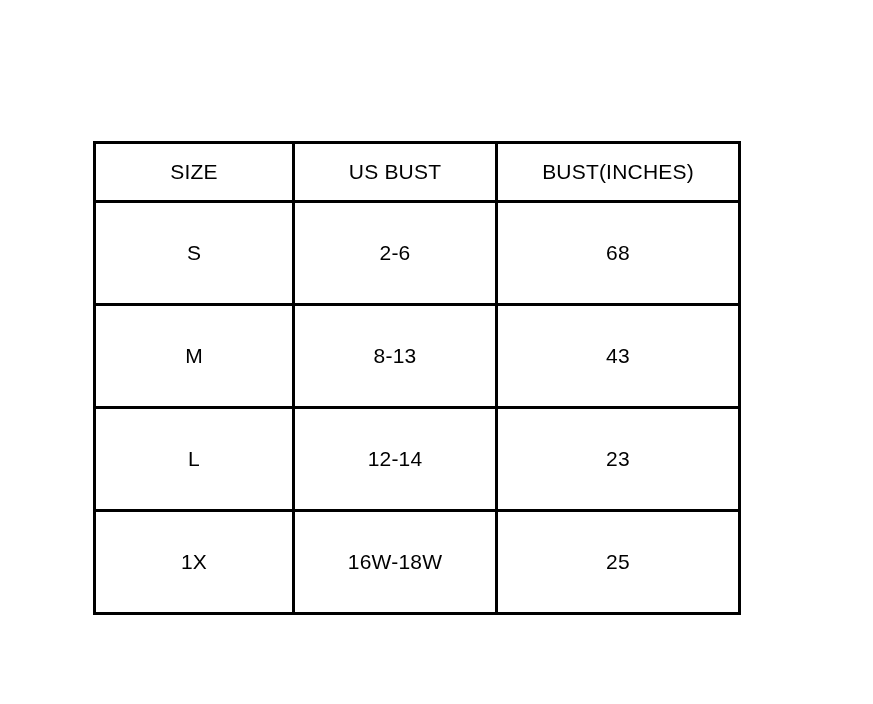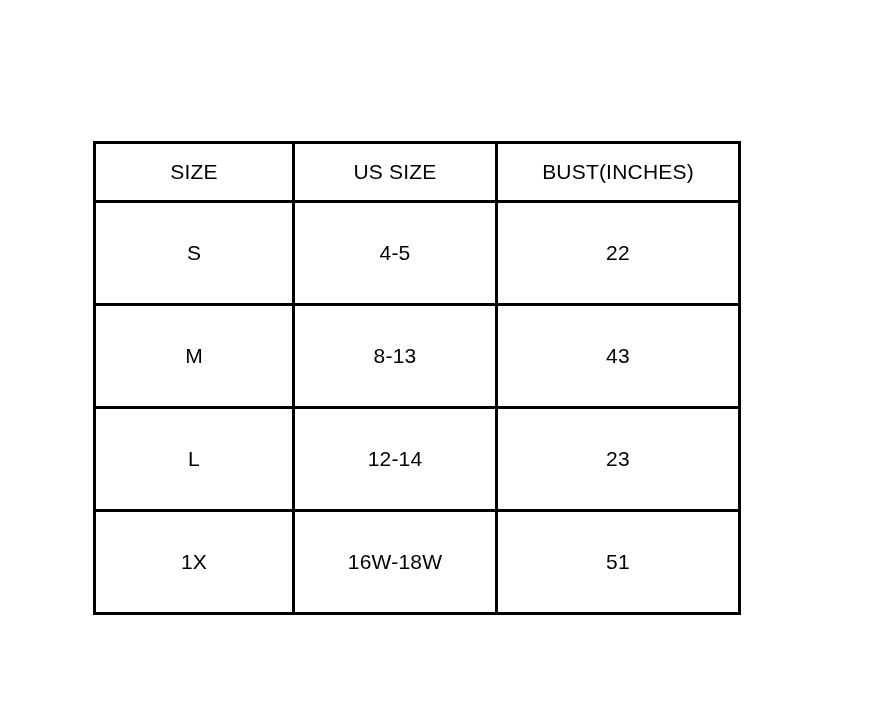--- a/index.html
+++ b/index.html
@@ -50,40 +50,40 @@
 <div class="page">
   <table class="size-chart">
     <colgroup>
       <col class="c1">
       <col class="c2">
       <col class="c3">
     </colgroup>
     <thead>
       <tr>
         <th>SIZE</th>
-        <th>US SIZE</th>
+        <th>US BUST</th>
         <th>BUST(INCHES)</th>
       </tr>
     </thead>
     <tbody>
       <tr>
         <td>S</td>
-        <td>4-5</td>
-        <td>22</td>
+        <td>2-6</td>
+        <td>68</td>
       </tr>
       <tr>
         <td>M</td>
         <td>8-13</td>
         <td>43</td>
       </tr>
       <tr>
         <td>L</td>
         <td>12-14</td>
         <td>23</td>
       </tr>
       <tr>
         <td>1X</td>
         <td>16W-18W</td>
-        <td>51</td>
+        <td>25</td>
       </tr>
     </tbody>
   </table>
 </div>
 
 </body></html>

